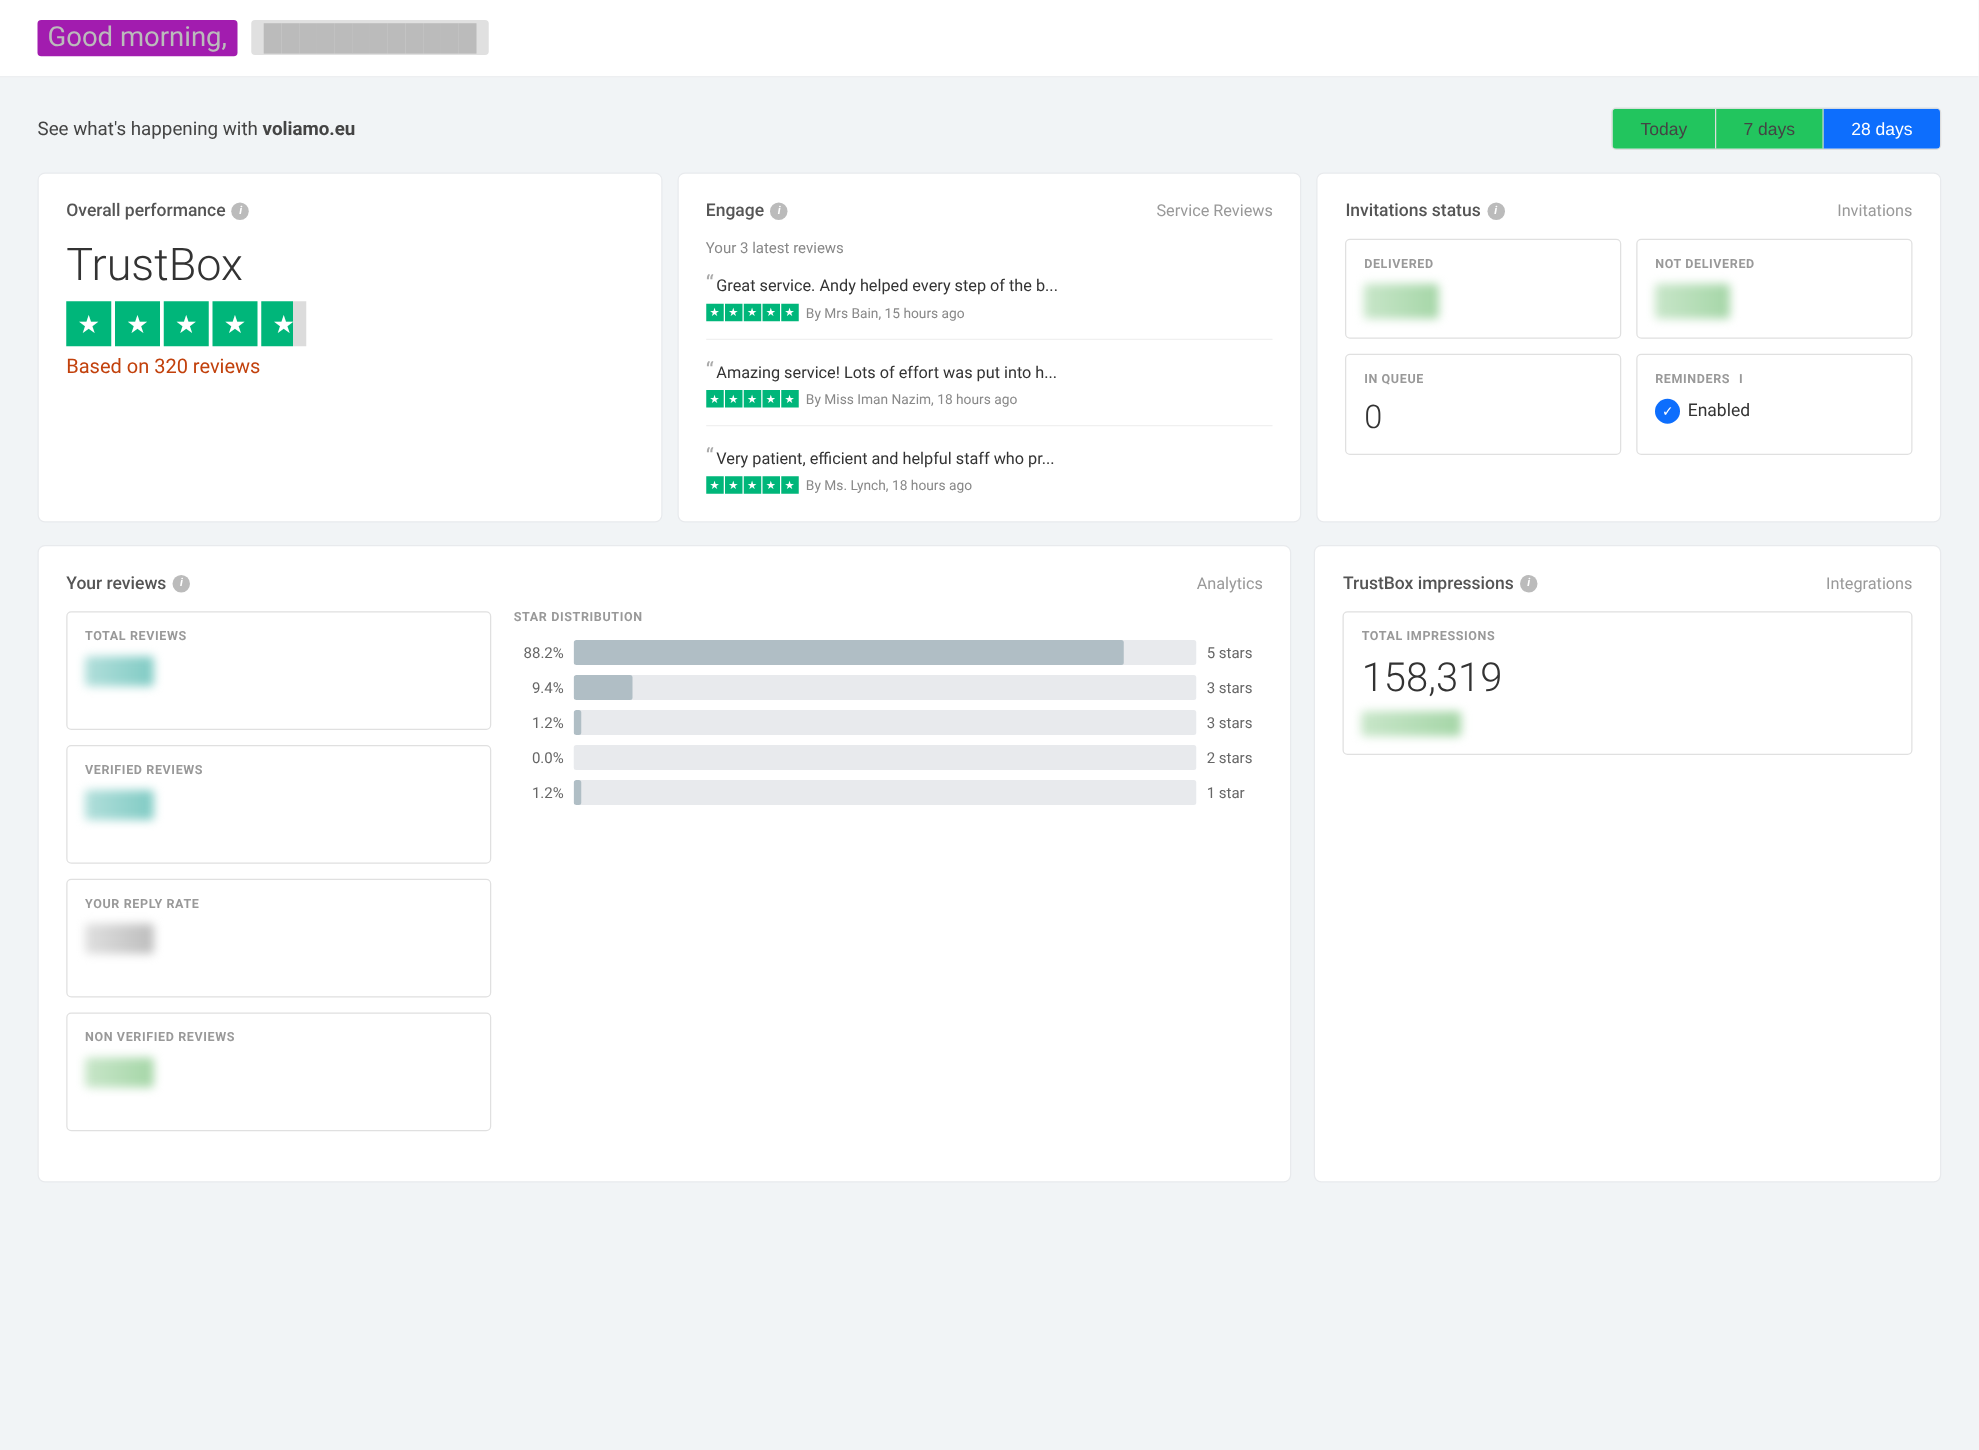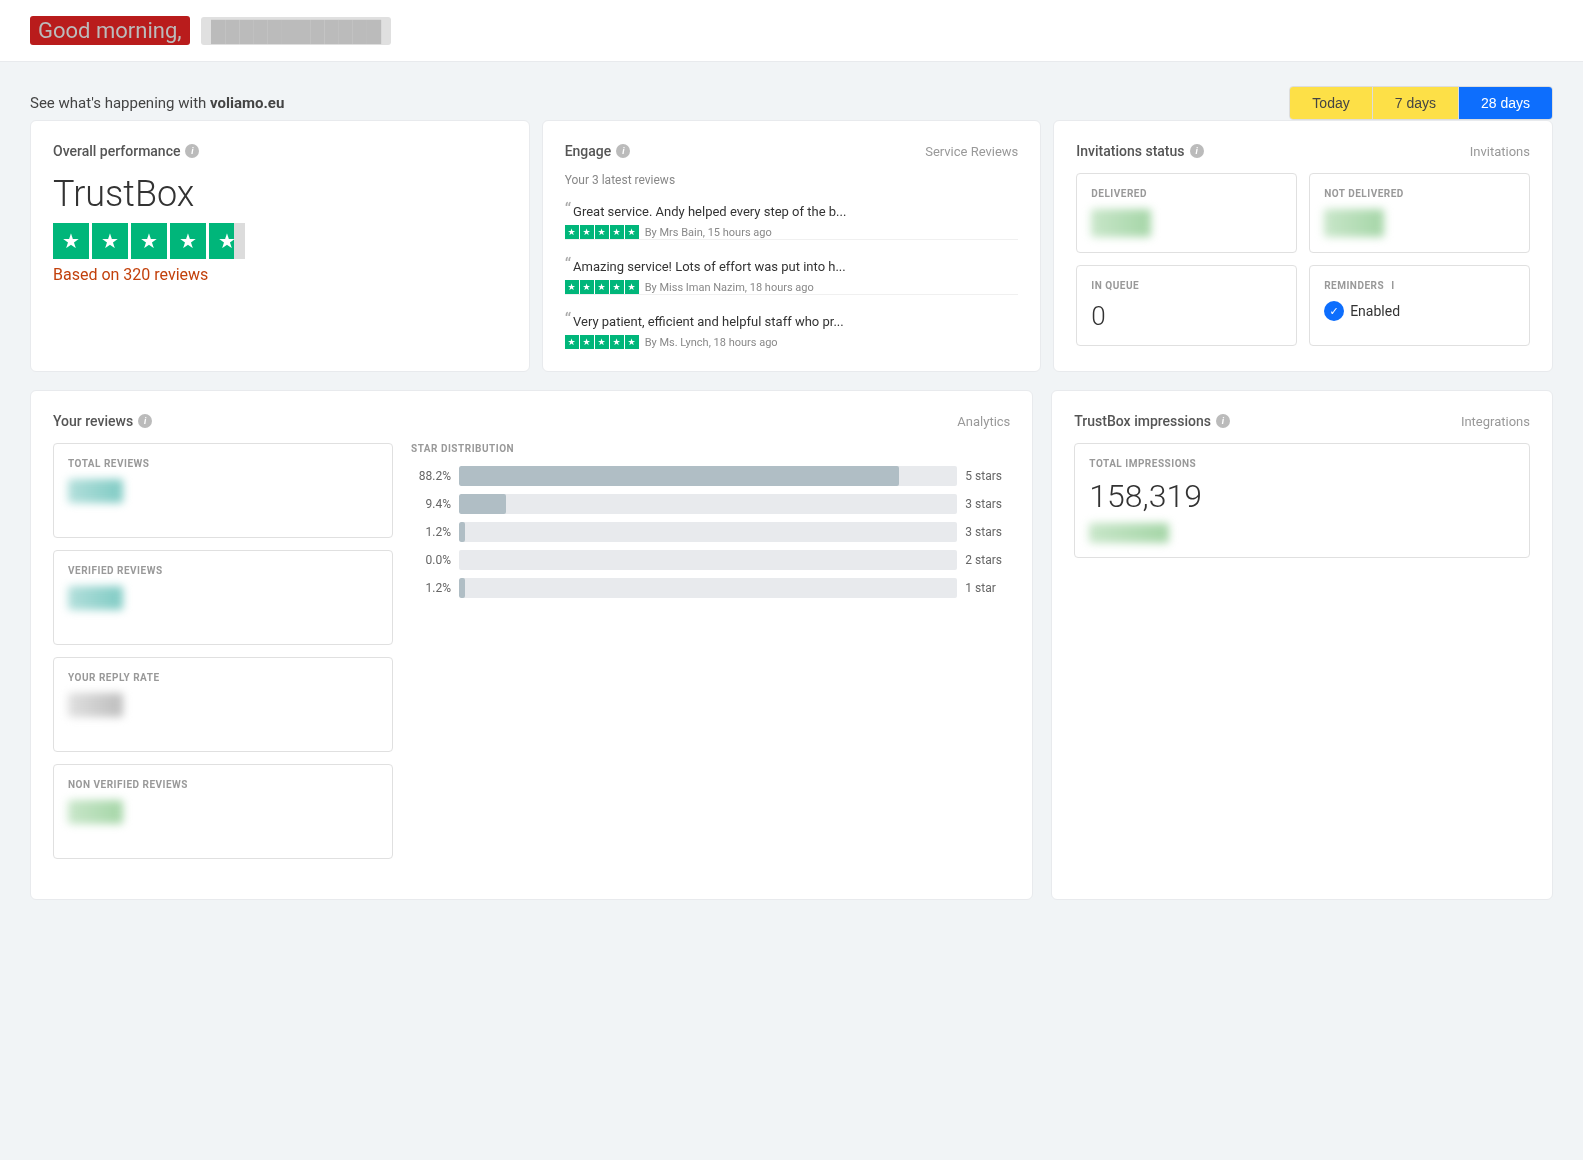--- a/index.html
+++ b/index.html
@@ -14,50 +14,51 @@
       padding: 18px 30px;
       border-bottom: 1px solid #e8eaed;
     }
     .top-bar h1 {
       font-size: 22px;
       font-weight: 400;
       color: #222;
     }
     .top-bar h1 span {
       color: #bbb;
-      background: #b91c1c;
+      background: #a21caf;
       border-radius: 3px;
       padding: 2px 8px;
     }
     .main-content {
       padding: 24px 30px;
     }
     .section-header {
       display: flex;
       align-items: center;
       justify-content: space-between;
+      margin-bottom: 18px;
     }
     .section-header-text {
       font-size: 15px;
       color: #444;
     }
     .section-header-text strong {
       font-weight: 700;
     }
     .time-buttons {
       display: flex;
       gap: 0;
       border: 1px solid #ddd;
       border-radius: 4px;
       overflow: hidden;
     }
     .time-btn {
       padding: 8px 22px;
       border: none;
-      background: #fde047;
+      background: #22c55e;
       cursor: pointer;
       font-size: 14px;
       color: #444;
       border-right: 1px solid #ddd;
     }
     .time-btn:last-child { border-right: none; }
     .time-btn.active {
       background: #0d6efd;
       color: #fff;
     }
@@ -157,20 +158,21 @@
       color: #999;
     }
     
     .engage-latest {
       font-size: 12px;
       color: #888;
       margin-bottom: 12px;
     }
     .review-item {
       margin-bottom: 14px;
+      padding-bottom: 14px;
       border-bottom: 1px solid #f0f0f0;
     }
     .review-item:last-child {
       border-bottom: none;
       margin-bottom: 0;
       padding-bottom: 0;
     }
     .review-quote {
       font-size: 13px;
       color: #333;

